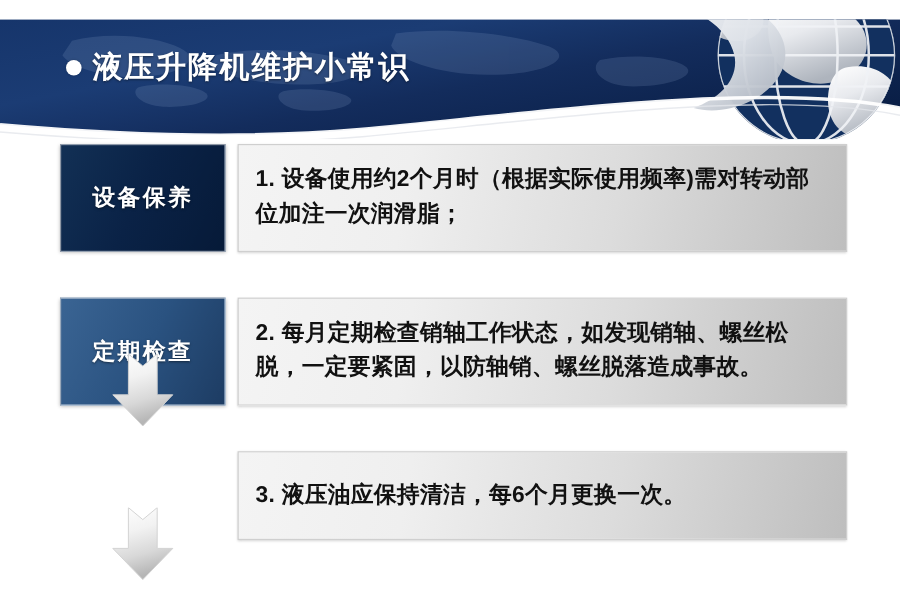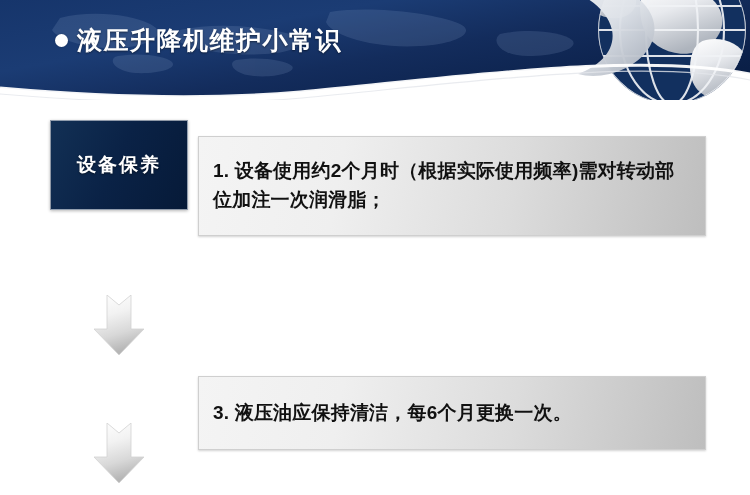--- a/index.html
+++ b/index.html
@@ -11,21 +11,21 @@
     width: 750px;
     height: 495px;
     overflow: hidden;
     font-family: "Liberation Sans", "DejaVu Sans", sans-serif;
     position: relative;
   }
 
   
   .header {
     position: absolute;
-    left: 0; top: 0;
+    left: 0; top: 16px;
     width: 750px;
     height: 100px;
     overflow: hidden;
     background: #ffffff;
   }
   .header-bg {
     position: absolute;
     left: 0; top: 0;
     width: 750px;
     height: 100px;
@@ -108,21 +108,21 @@
     font-weight: bold;
     line-height: 1.52;
     padding: 0 16px 0 14px;
     letter-spacing: 0.2px;
   }
 
   
   #row1 { top: 20px; height: 90px; }
   #row1 .label-box { top: 0; height: 90px;
     background: linear-gradient(115deg, #123055 0%, #0a2246 48%, #061a38 100%); }
-  #row1 .text-box  { top: 16px; height: 100px; }
+  #row1 .text-box  { top: 0; height: 90px; }
 
   #row2 { top: 148px; height: 90px; }
   #row2 .label-box { top: 0; height: 90px;
     background: linear-gradient(115deg, #3a6493 0%, #2a5280 52%, #1d3c63 100%); }
   #row2 .text-box  { top: 0; height: 90px; }
 
   #row3 { top: 276px; height: 90px; }
   #row3 .label-box { top: 0; height: 90px;
     background: linear-gradient(100deg, #5b8ebe 0%, #4a7cb0 30%, #31587f 72%, #22405f 100%); }
   #row3 .text-box  { top: 0; height: 74px; }
@@ -232,20 +232,28 @@
       <linearGradient id="arrGrad" x1="0" y1="0" x2="0.25" y2="1">
         <stop offset="0%" stop-color="#ffffff"></stop>
         <stop offset="38%" stop-color="#f2f2f2"></stop>
         <stop offset="72%" stop-color="#d8d8d8"></stop>
         <stop offset="100%" stop-color="#b6b6b6"></stop>
       </linearGradient>
     </defs>
     <path d="M14,0 L26,10 L38,0 L38,34 L51,34 L26,60 L1,34 L14,34 Z" fill="url(#arrGrad)" stroke="#d2d2d2" stroke-width="0.8"></path>
   </svg>
 
+  <div class="row" id="row2">
+    <div class="label-box">
+      <span class="label-text">定期检查</span>
+    </div>
+    <div class="text-box">
+      <div class="text-body">2. 每月定期检查销轴工作状态，如发现销轴、螺丝松脱，一定要紧固，以防轴销、螺丝脱落造成事故。</div>
+    </div>
+  </div>
 
   <svg class="arrow" id="arrow2" viewBox="0 0 52 62" xmlns="http://www.w3.org/2000/svg">
     <path d="M14,0 L26,10 L38,0 L38,34 L51,34 L26,60 L1,34 L14,34 Z" fill="url(#arrGrad)" stroke="#d2d2d2" stroke-width="0.8"></path>
   </svg>
 
   <div class="row" id="row3">
     <div class="text-box">
       <div class="text-body">3. 液压油应保持清洁，每6个月更换一次。</div>
     </div>
   </div>

